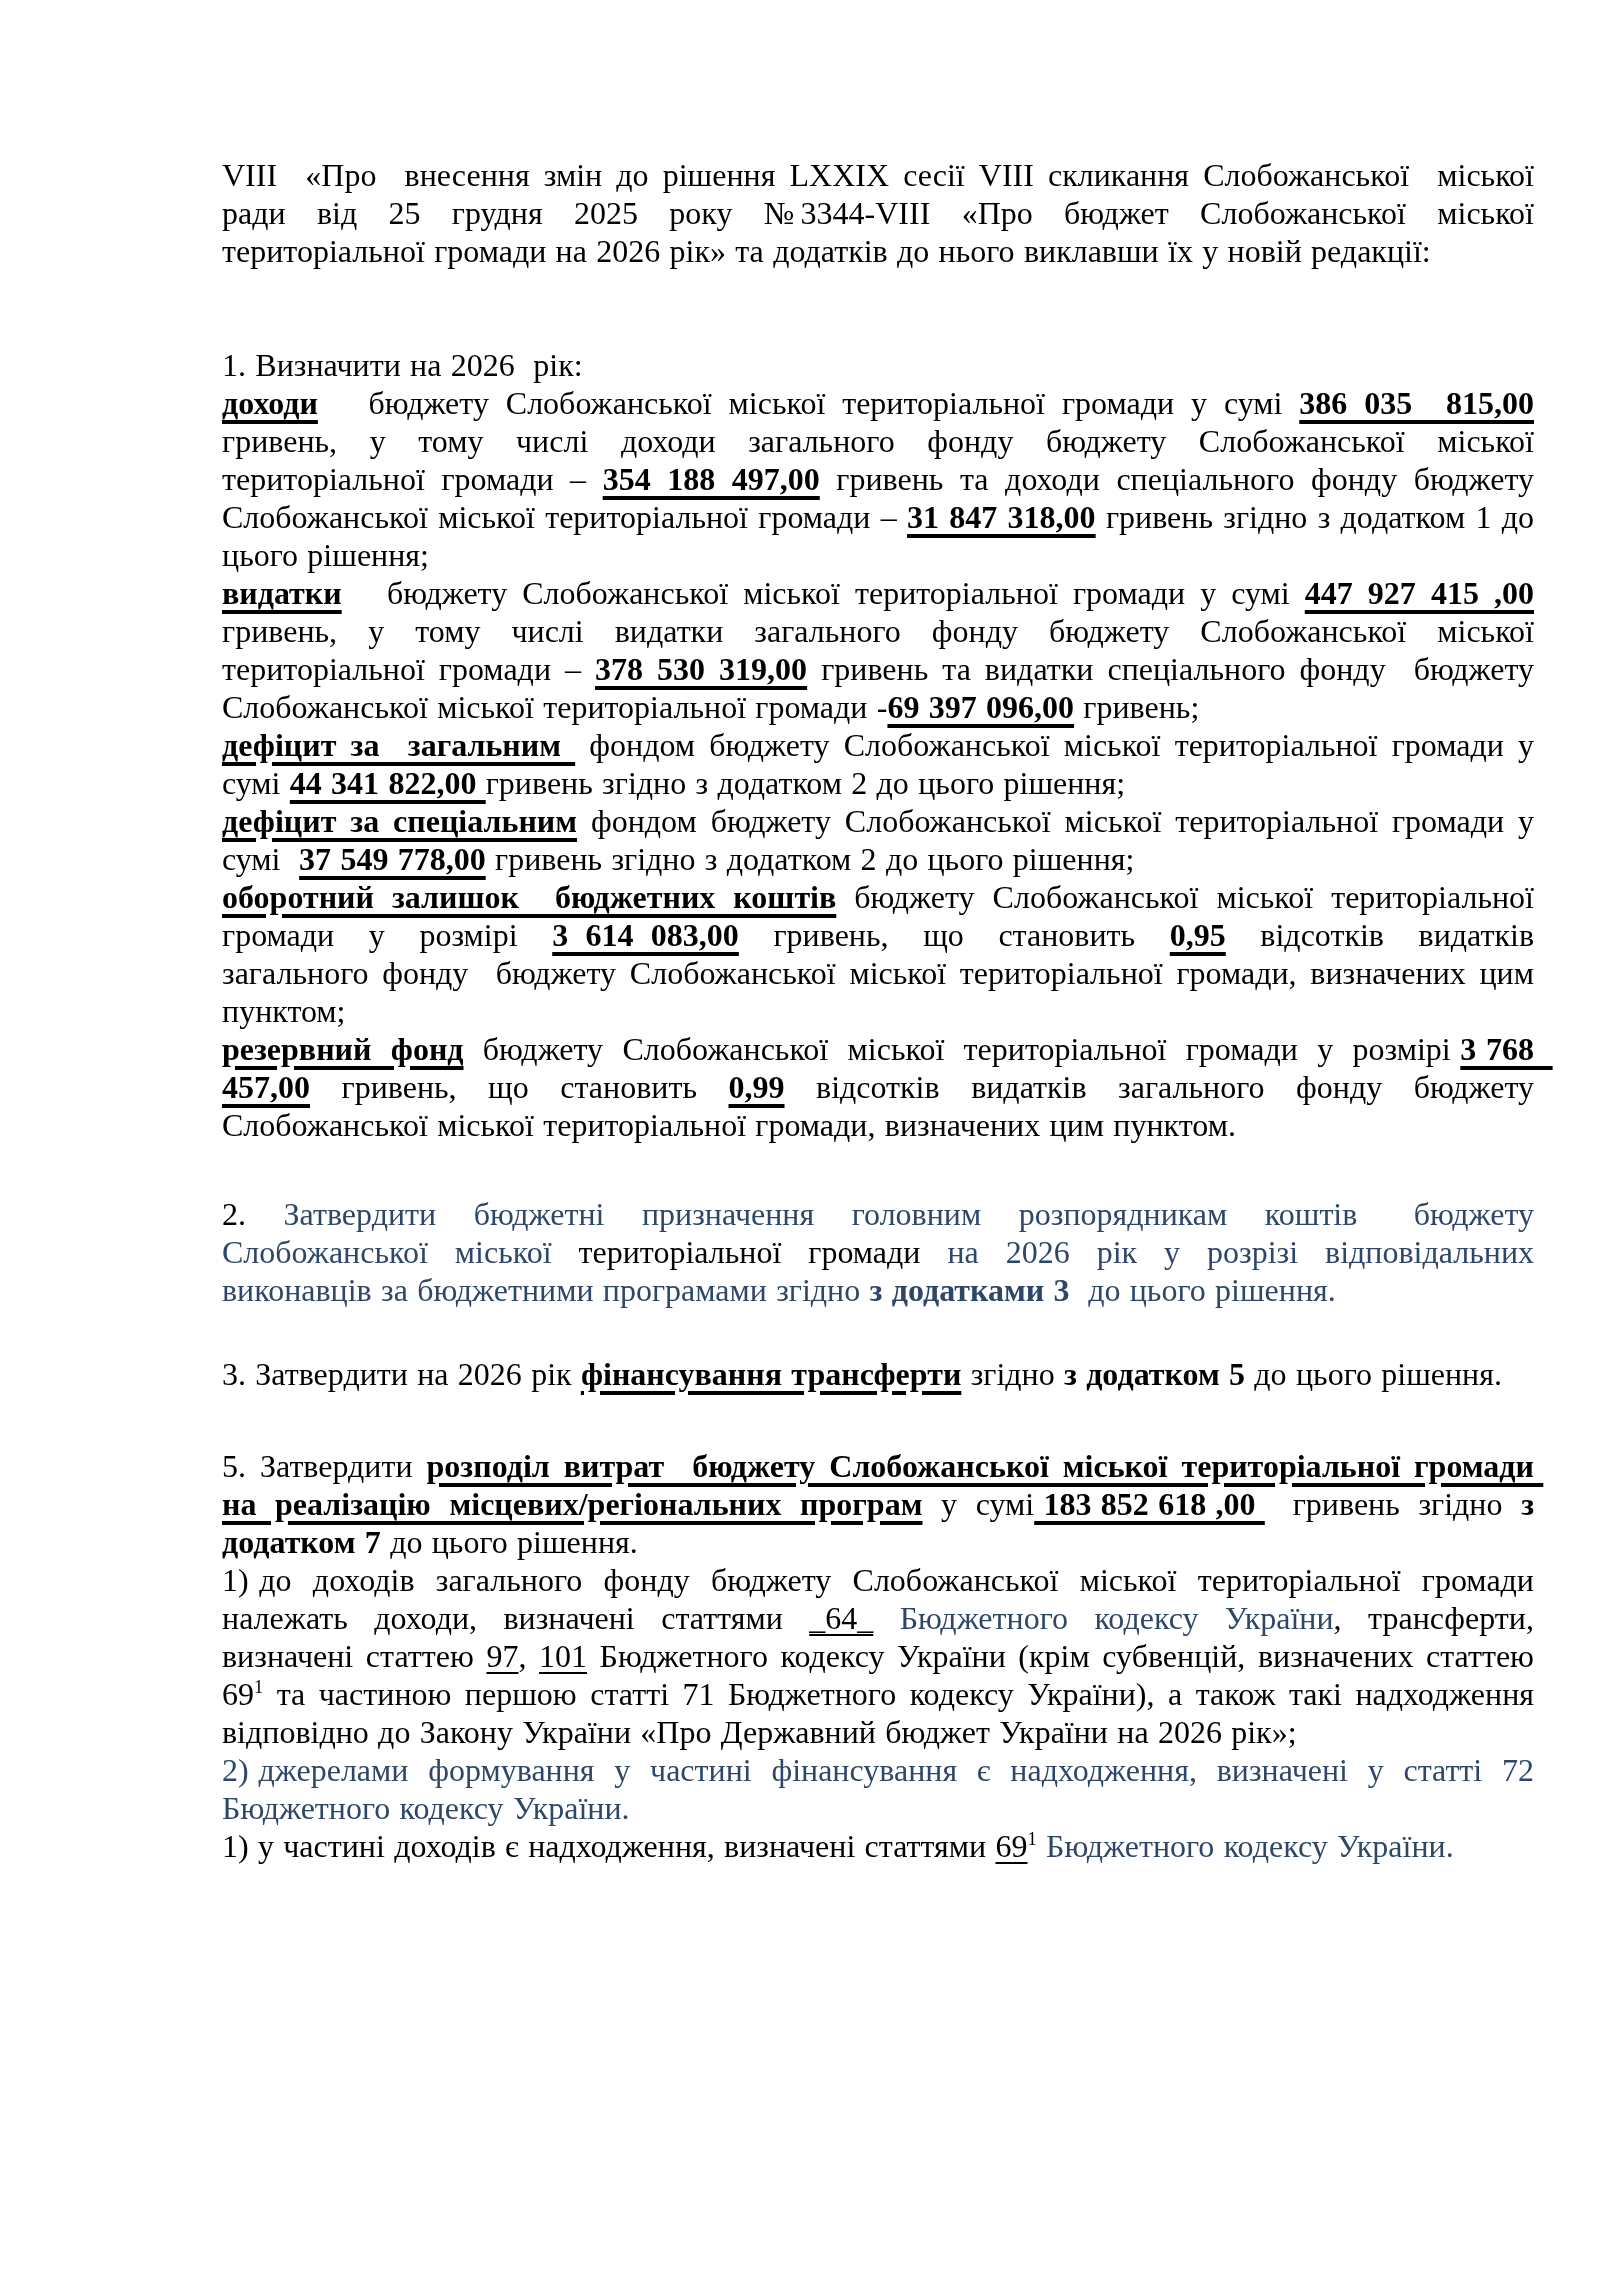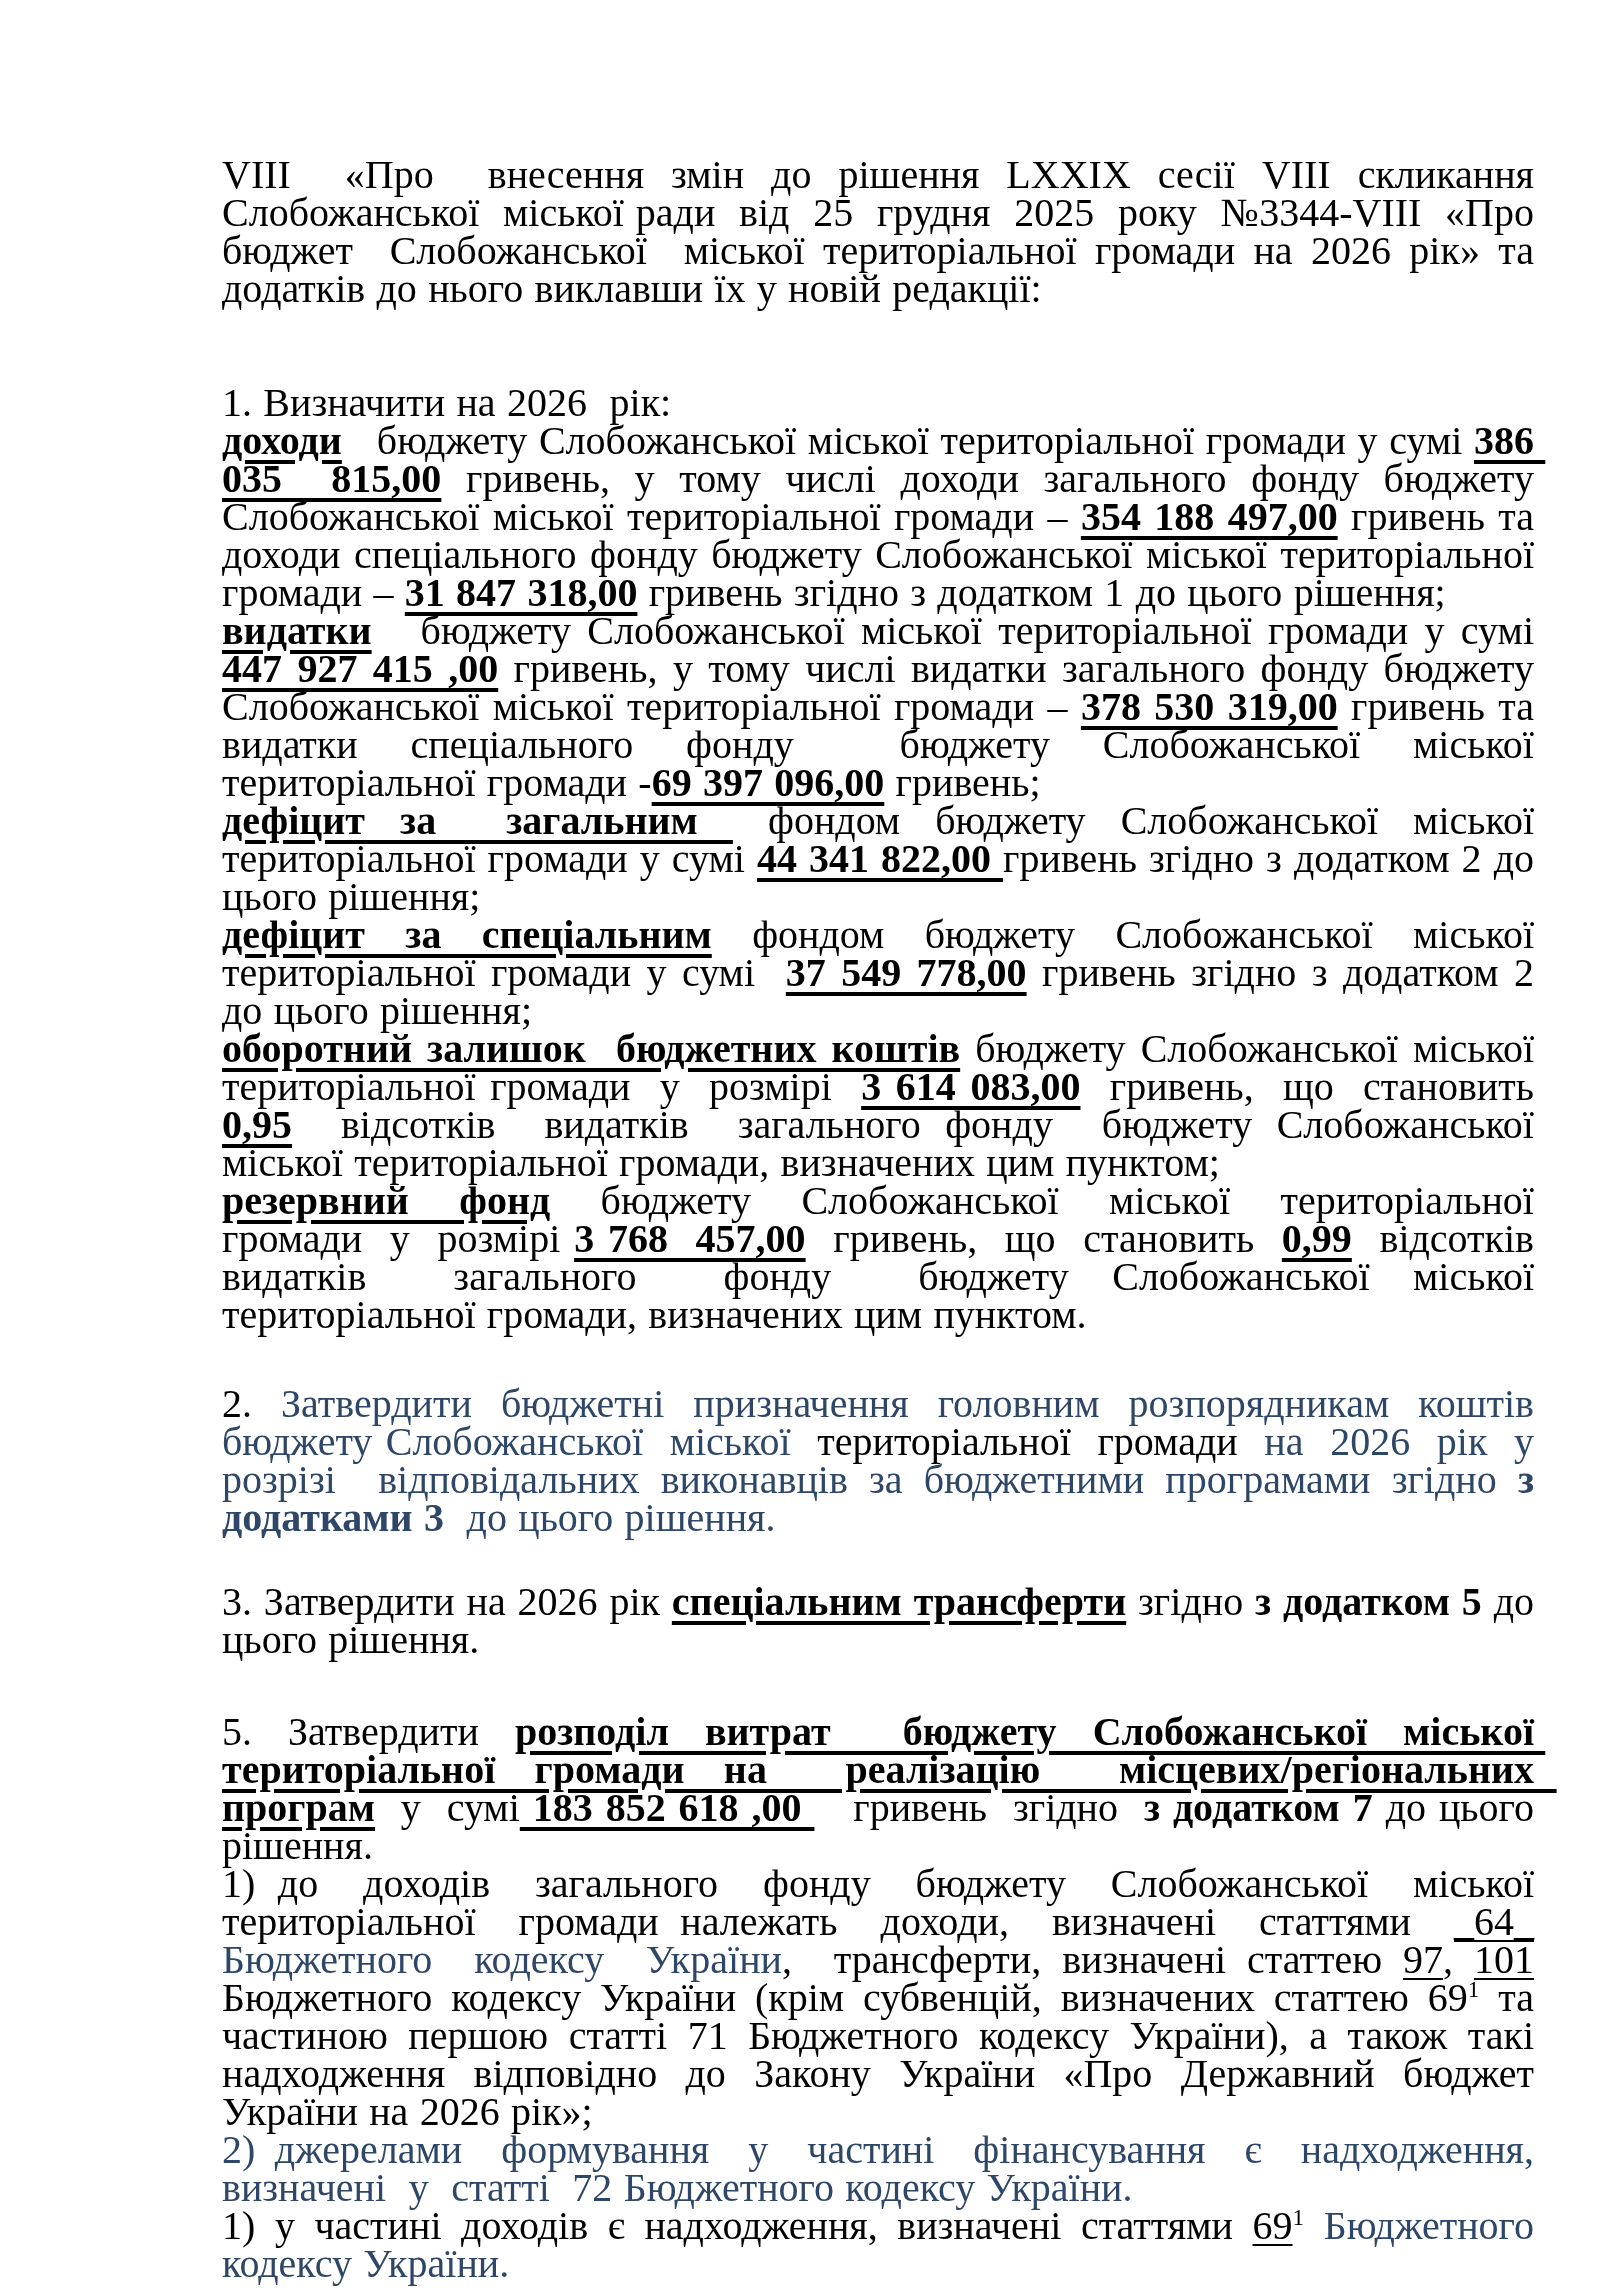--- a/index.html
+++ b/index.html
@@ -10,21 +10,21 @@
   .page {
     position: relative;
     width: 1623px;
     height: 2295px;
     margin: 0 auto;
     background: #ffffff;
     box-sizing: border-box;
     padding: 156px 89px 52px 222px;
     overflow: hidden;
     font-family: "Liberation Serif", "DejaVu Serif", serif;
-    font-size: 40px;
+    font-size: 32px;
     line-height: 38px;
     color: #000000;
   }
   .content { width: 100%; }
   p.para {
     margin: 0;
     text-align: justify;
     word-spacing: 1.3px;
   }
   p.para span, p.para sup { white-space: pre-wrap; }
@@ -52,20 +52,20 @@
   <div class="content">
       <p class="para"><span>VIII  «Про  внесення змін до рішення LXXIX сесії VIII скликання Слобожанської  міської ради  від  25  грудня  2025  року  №3344-VIII  «Про  бюджет  Слобожанської  міської територіальної громади на 2026 рік» та додатків до нього виклавши їх у новій редакції:</span></p>
       <p class="para" style="margin-top: 76px;"><span>1. Визначити на 2026  рік:</span></p>
       <p class="para"><span class="b u">доходи</span><span>   бюджету Слобожанської міської територіальної громади у сумі </span><span class="b u">386 035  815,00</span><span> гривень, у тому числі доходи загального фонду бюджету Слобожанської міської територіальної громади – </span><span class="b u">354 188 497,00</span><span> гривень та доходи спеціального фонду бюджету Слобожанської міської територіальної громади – </span><span class="b u">31 847 318,00</span><span> гривень згідно з додатком 1 до цього рішення;</span></p>
       <p class="para"><span class="b u">видатки</span><span>   бюджету Слобожанської міської територіальної громади у сумі </span><span class="b u">447 927 415 ,00</span><span> гривень, у тому числі видатки загального фонду бюджету Слобожанської міської територіальної громади – </span><span class="b u">378 530 319,00</span><span> гривень та видатки спеціального фонду  бюджету Слобожанської міської територіальної громади -</span><span class="b u">69 397 096,00</span><span> гривень;</span></p>
       <p class="para"><span class="b u">дефіцит за  загальним </span><span> фондом бюджету Слобожанської міської територіальної громади у сумі </span><span class="b u">44 341 822,00 </span><span>гривень згідно з додатком 2 до цього рішення;</span></p>
       <p class="para"><span class="b u">дефіцит за спеціальним</span><span> фондом бюджету Слобожанської міської територіальної громади у сумі  </span><span class="b u">37 549 778,00</span><span> гривень згідно з додатком 2 до цього рішення;</span></p>
       <p class="para"><span class="b u">оборотний залишок  бюджетних коштів</span><span> бюджету Слобожанської міської територіальної громади  у  розмірі  </span><span class="b u">3 614 083,00</span><span>  гривень,  що  становить  </span><span class="b u">0,95</span><span>  відсотків  видатків  загального фонду  бюджету Слобожанської міської територіальної громади, визначених цим пунктом;</span></p>
       <p class="para"><span class="b u">резервний  фонд</span><span>  бюджету  Слобожанської  міської  територіальної  громади  у  розмірі </span><span class="b u">3 768  457,00</span><span>  гривень,  що  становить  </span><span class="b u">0,99</span><span>  відсотків  видатків  загального  фонду  бюджету Слобожанської міської територіальної громади, визначених цим пунктом.</span></p>
       <p class="para" style="margin-top: 51px;"><span>2.  </span><span class="blue">Затвердити  бюджетні  призначення  головним  розпорядникам  коштів   бюджету Слобожанської  міської  </span><span>територіальної  громади  </span><span class="blue">на  2026  рік  у  розрізі  відповідальних виконавців за бюджетними програмами згідно </span><span class="b blue">з додатками 3</span><span class="blue">  до цього рішення.</span></p>
-      <p class="para" style="margin-top: 46px;"><span>3. Затвердити на 2026 рік </span><span class="b u">спеціальним трансферти</span><span> згідно </span><span class="b">з додатком 5</span><span> до цього рішення.</span></p>
+      <p class="para" style="margin-top: 46px;"><span>3. Затвердити на 2026 рік </span><span class="b u">фінансування трансферти</span><span> згідно </span><span class="b">з додатком 5</span><span> до цього рішення.</span></p>
       <p class="para" style="margin-top: 54px;"><span>5. Затвердити </span><span class="b u">розподіл витрат  бюджету Слобожанської міської територіальної громади на  реалізацію  місцевих/регіональних  програм</span><span>  у  сумі</span><span class="b u"> 183 852 618 ,00 </span><span>   гривень  згідно  </span><span class="b">з додатком 7</span><span> до цього рішення.</span></p>
       <p class="para"><span>1) до  доходів  загального  фонду  бюджету  Слобожанської  міської  територіальної  громади належать  доходи,  визначені  статтями  </span><span class="u">_64_</span><span>  </span><span class="blue">Бюджетного  кодексу  України</span><span>,  трансферти, визначені статтею </span><span class="u">97</span><span>, </span><span class="u">101</span><span> Бюджетного кодексу України (крім субвенцій, визначених статтею 69</span><sup>1</sup><span> та частиною першою статті 71 Бюджетного кодексу України), а також такі надходження відповідно до Закону України «Про Державний бюджет України на 2026 рік»;</span></p>
       <p class="para"><span class="blue">2) джерелами  формування  у  частині  фінансування  є  надходження,  визначені  у  статті  72 Бюджетного кодексу України.</span></p>
       <p class="para"><span>1) у частині доходів є надходження, визначені статтями </span><span class="u">69</span><sup>1</sup><span> </span><span class="blue">Бюджетного кодексу України.</span></p>
     </div>
 </div>
 
 
 </body></html>

